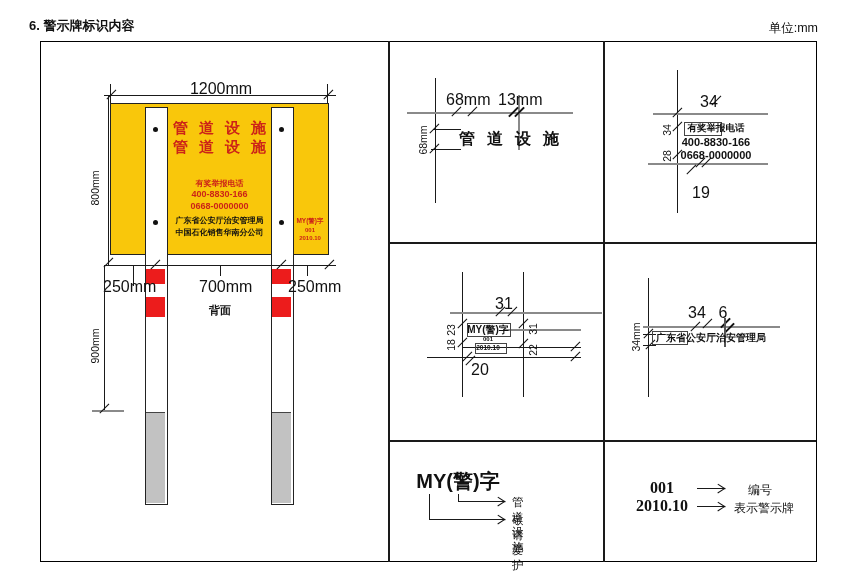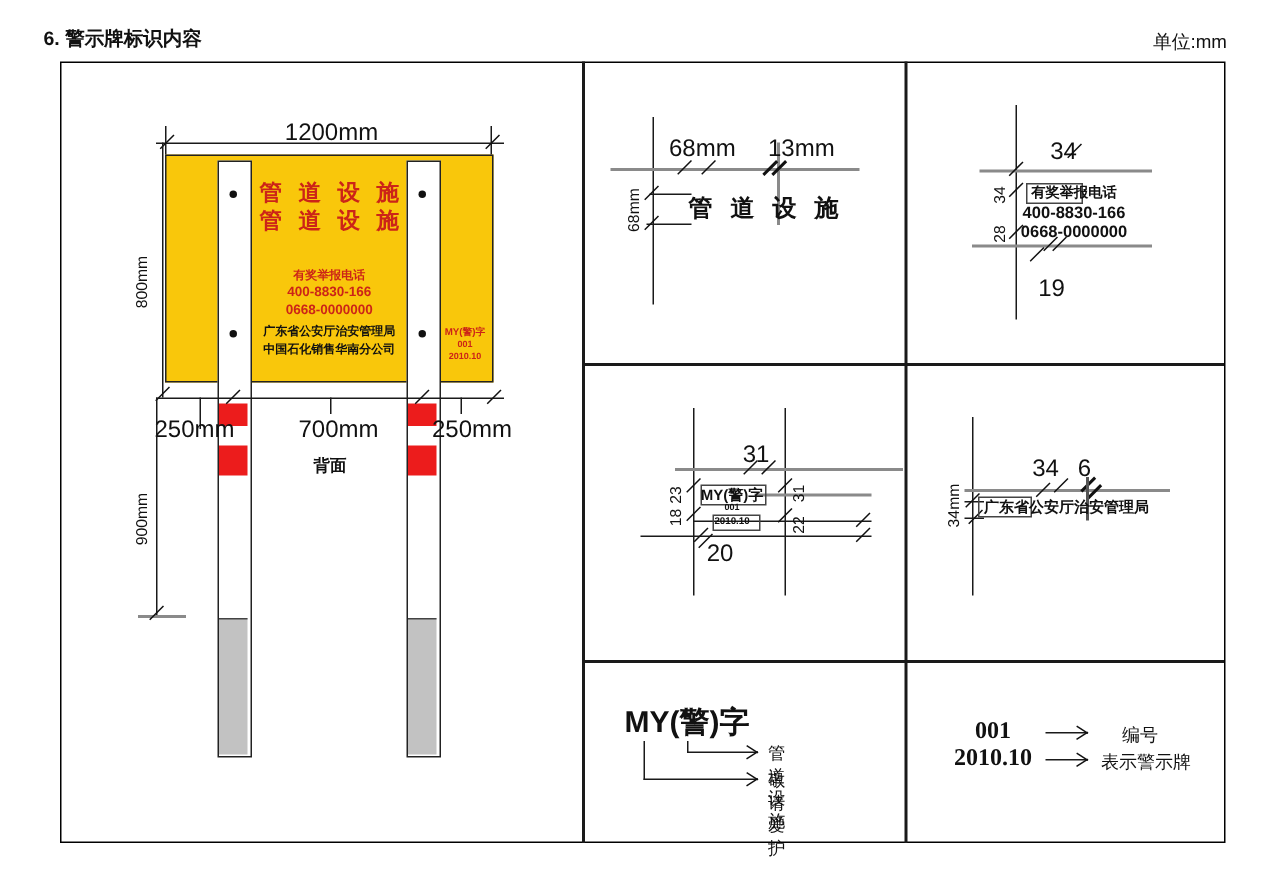--- a/index.html
+++ b/index.html
@@ -101,21 +101,21 @@
     <div class="a hlg" style="left:92px;top:410px;width:32px"></div>
     <div class="a tick" style="left:98px;top:408px"></div>
     <div class="a vtext" style="left:75px;top:340px;width:40px">900mm</div>
   </div>
 
   <div class="a">
     <div class="a vl" style="left:435px;top:78px;height:125px"></div>
     <div class="a hlg" style="left:407px;top:112px;width:166px"></div>
     <div class="a vlg" style="left:518px;top:95px;height:55px"></div>
     <div class="a dim" style="left:446px;top:91px;width:40px">68mm</div>
-    <div class="a dim" style="left:512px;top:91px;width:40px">13mm</div>
+    <div class="a dim" style="left:498px;top:91px;width:40px">13mm</div>
     <div class="a tick" style="left:450px;top:111px"></div>
     <div class="a tick" style="left:466px;top:111px"></div>
     <div class="a tick b" style="left:507px;top:111px"></div>
     <div class="a tick b" style="left:513px;top:111px"></div>
     <div class="a hl" style="left:433px;top:129px;width:28px"></div>
     <div class="a hl" style="left:431px;top:149px;width:30px"></div>
     <div class="a tick" style="left:428px;top:128px"></div>
     <div class="a tick" style="left:428px;top:148px"></div>
     <div class="a vtext" style="left:403px;top:134px;width:40px">68mm</div>
     <div class="a blktx" style="left:459px;top:129px;font-size:16px;letter-spacing:12px;white-space:nowrap">管道设施</div>

